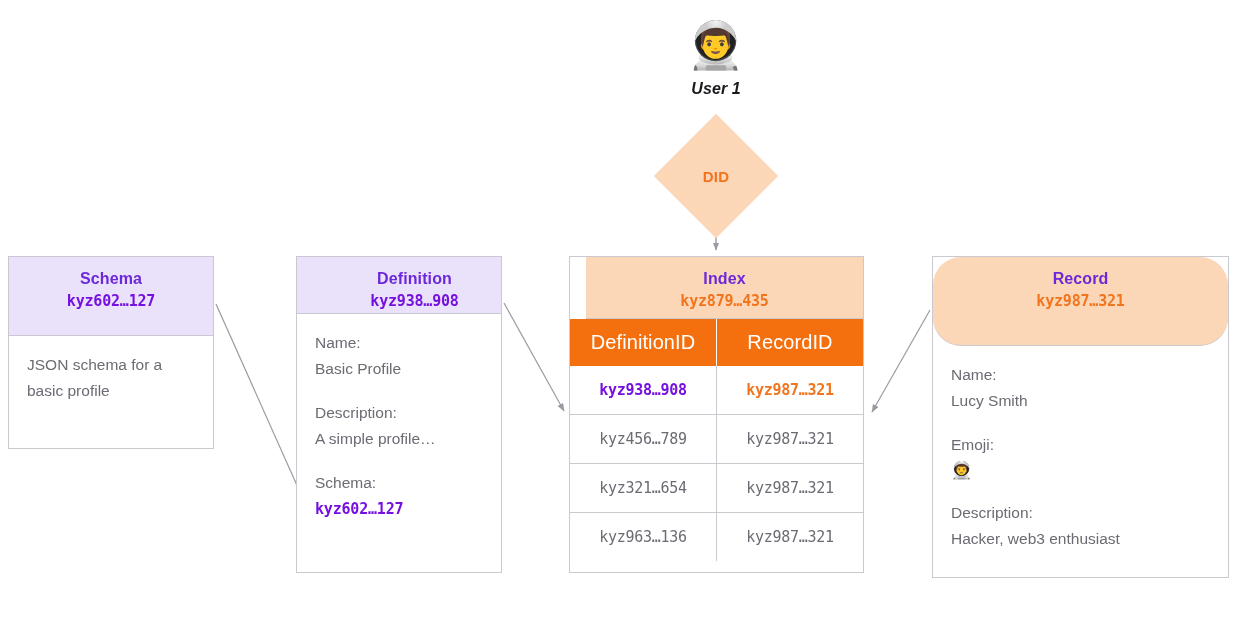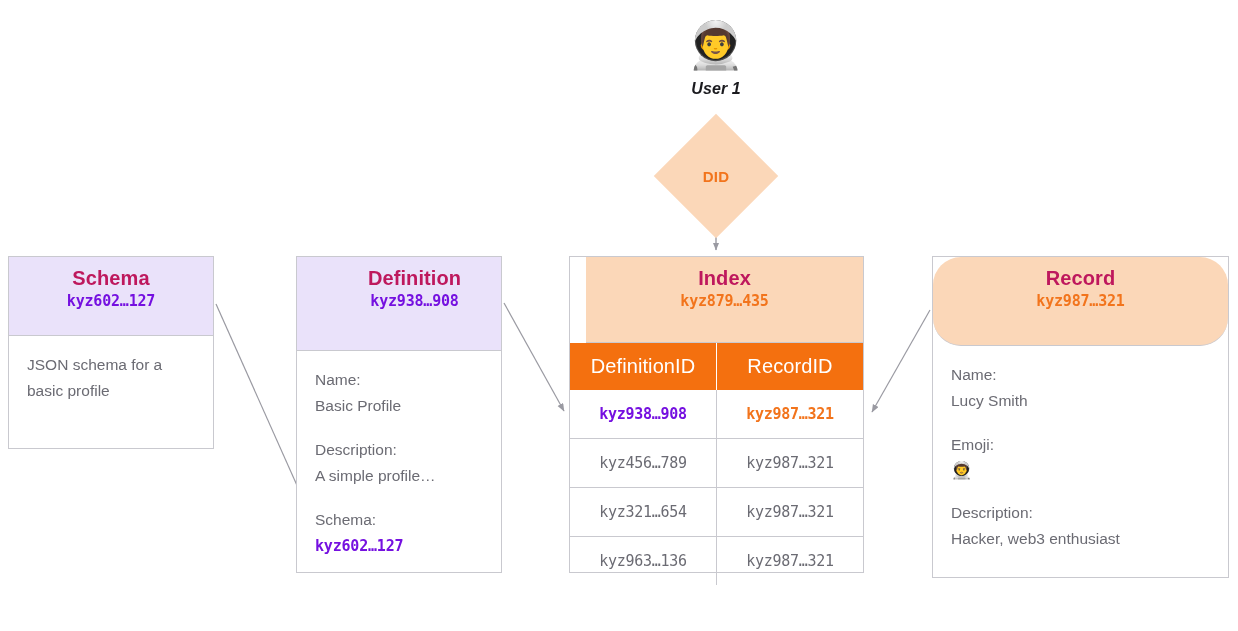--- a/index.html
+++ b/index.html
@@ -91,23 +91,23 @@
     background: #ffffff;
     z-index: 2;
   }
   .card-header {
     box-sizing: border-box;
     border-bottom: 1px solid #c9c9cf;
     text-align: center;
     padding: 11px 6px 12px 6px;
   }
   .card-header .title {
-    font-size: 20px;
-    font-weight: bold;
-    color: #be185d;
+    font-size: 16px;
+    font-weight: bold;
+    color: #6d28d9;
     line-height: 21px;
     letter-spacing: .1px;
   }
   .card-header .subid {
     font-size: 15px;
     font-weight: bold;
     line-height: 22px;
     font-family: "DejaVu Sans Mono", "Liberation Mono", monospace;
     letter-spacing: -.2px;
     margin-top: 1px;
@@ -140,23 +140,23 @@
     line-height: 24px;
   }
 
   
   #schema-card     { left: 8px;   top: 256px; width: 206px; height: 193px; }
   #definition-card { left: 296px; top: 256px; width: 206px; height: 317px; }
   #record-card     { left: 932px; top: 256px; width: 297px; height: 322px; }
   #index-card      { left: 569px; top: 256px; width: 295px; height: 317px; }
 
   #schema-card .card-header     { height: 79px; }
-  #definition-card .card-header { height: 94px; padding-left: 37px; }
+  #definition-card .card-header { height: 57px; padding-left: 37px; }
   #record-card .card-header     { height: 89px; border-radius: 28px; }
-  #index-card  .card-header     { height: 86px; margin-left: 16px; }
+  #index-card  .card-header     { height: 62px; margin-left: 16px; }
 
   
   #index-table {
     width: 100%;
     border-collapse: collapse;
     table-layout: fixed;
   }
   #index-table th {
     background: #f4700f;
     color: #ffffff;

